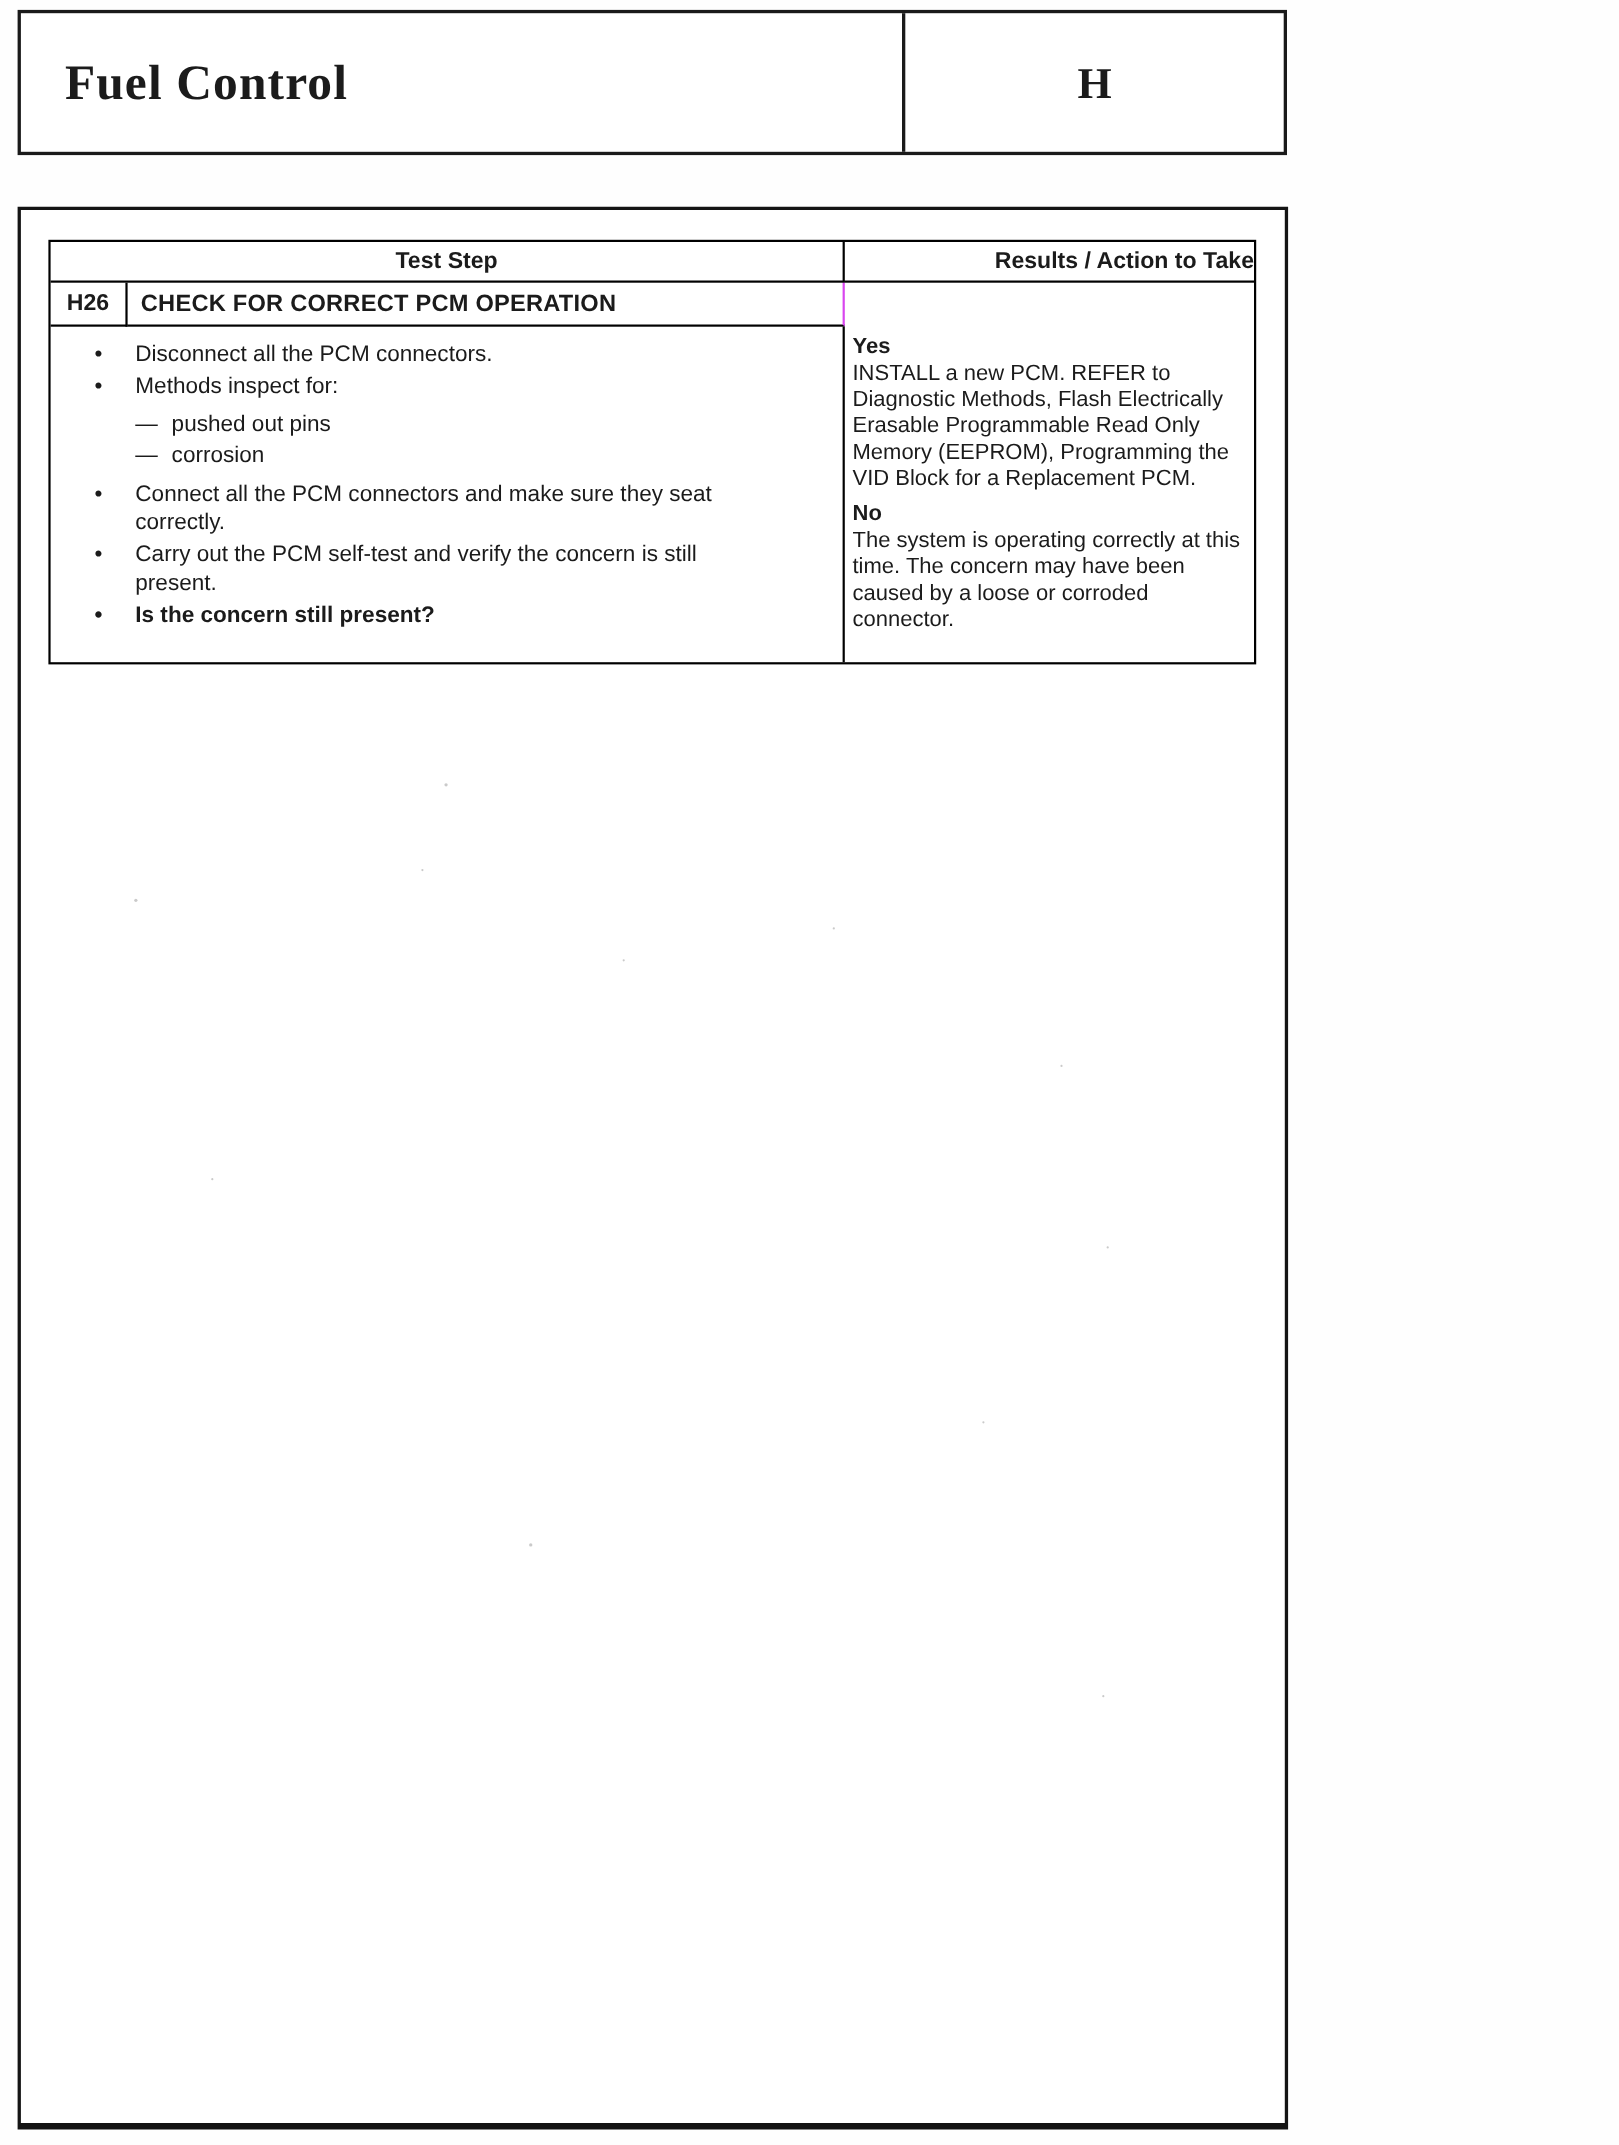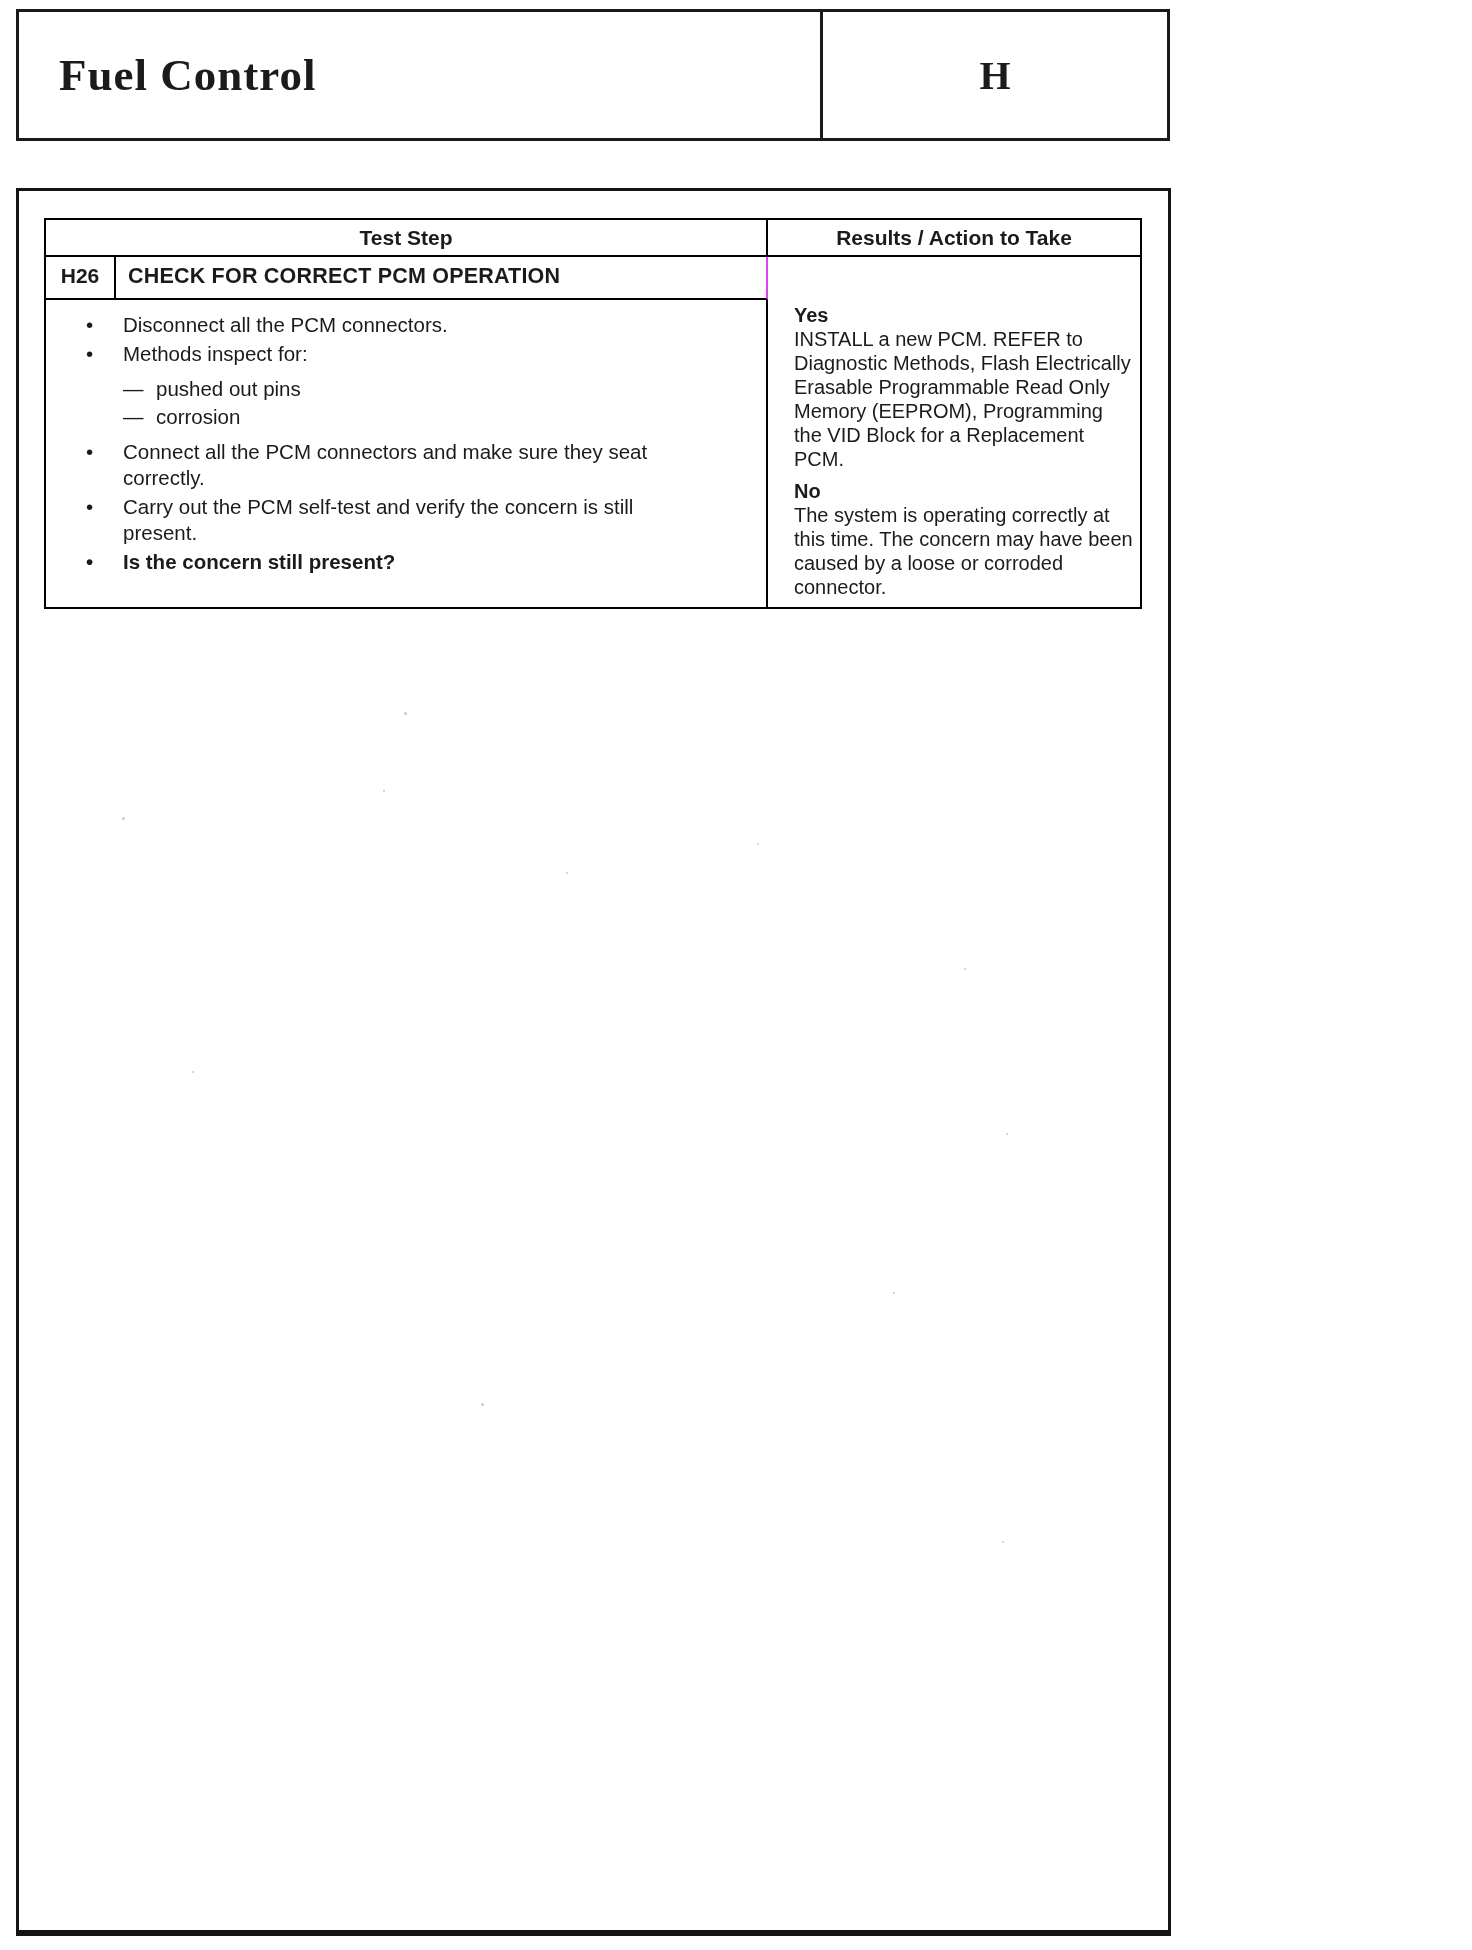--- a/index.html
+++ b/index.html
@@ -71,21 +71,21 @@
     background: #fff;
   }
   .th {
     font-weight: 700;
     font-size: 21px;
     text-align: center;
     padding: 6px 0 5px;
     border-bottom: 2px solid #000;
   }
   .th-teststep { grid-column: 1 / 3; grid-row: 1; border-right: 2px solid #000; }
-  .th-results  { grid-column: 3 / 4; grid-row: 1; }
+  .th-results  { grid-column: 3 / 4; grid-row: 1; text-align: right; }
 
   .cell-id {
     grid-column: 1 / 2; grid-row: 2;
     border-right: 2px solid #000;
     border-bottom: 2px solid #000;
     text-align: center;
     font-weight: 700;
     font-size: 21px;
     padding: 7px 0 6px;
   }
@@ -99,21 +99,21 @@
     padding: 7px 0 6px 12px;
   }
   .cell-body {
     grid-column: 1 / 3; grid-row: 3;
     border-right: 2px solid #000;
     padding: 9px 20px 30px 40px;
     min-height: 305px;
   }
   .cell-results {
     grid-column: 3 / 4; grid-row: 2 / 4;
-    padding: 46px 6px 8px 26px;
+    padding: 46px 6px 8px 7px;
     font-size: 20px;
     line-height: 24px;
   }
 
   
   .bullet-row { display: flex; font-size: 20.5px; line-height: 26px; margin-top: 3px; }
   .bullet-marker { width: 37px; flex: none; }
   .bullet-text { max-width: 575px; }
   .bullet-row.sub { padding-left: 37px; margin-top: 2px; }
   .bullet-row.sub .bullet-marker { width: 33px; }

